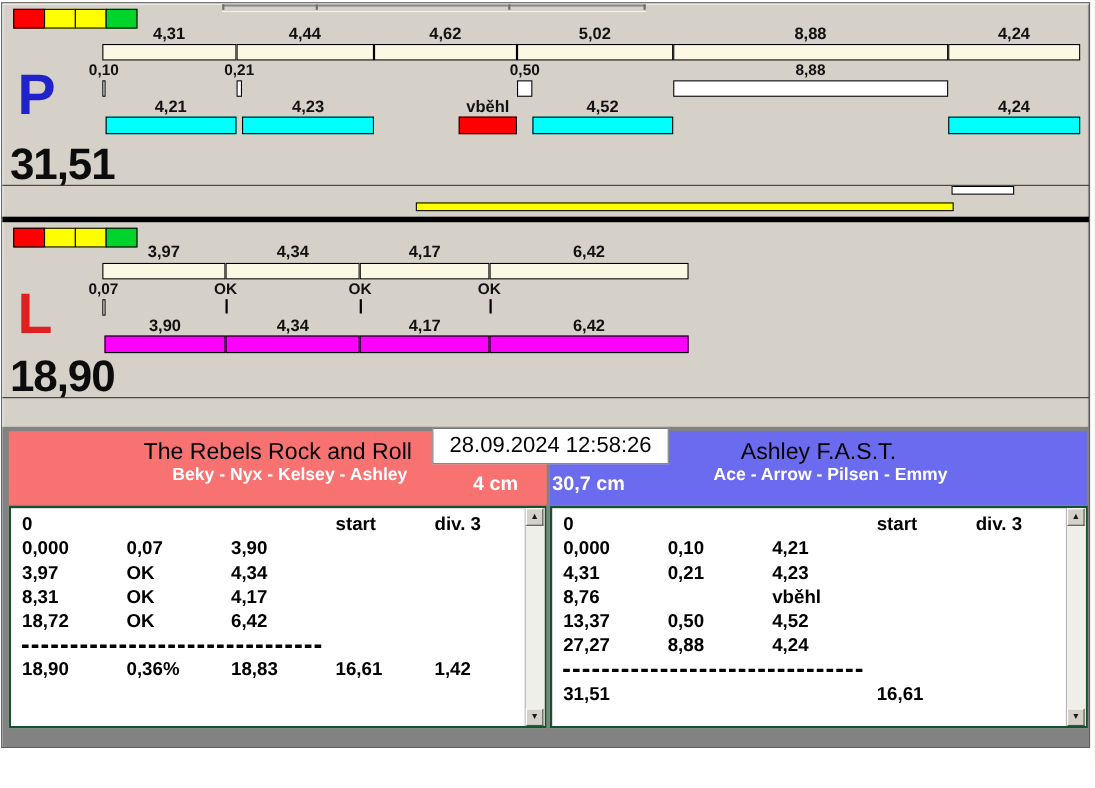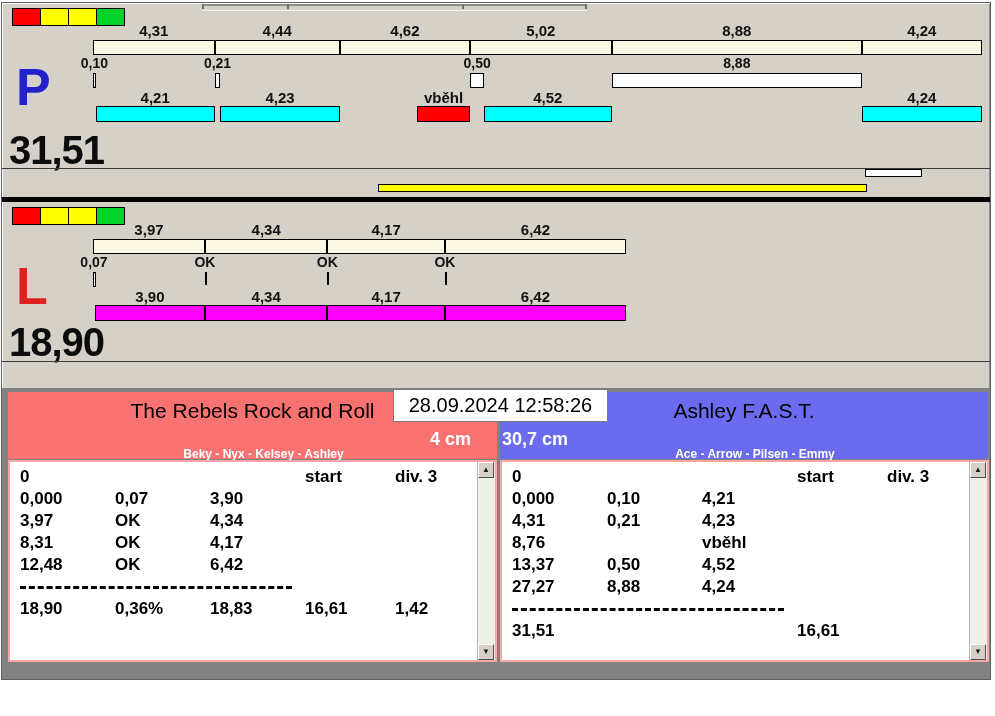--- a/index.html
+++ b/index.html
@@ -27,28 +27,28 @@
   .lane-letter{position:absolute;left:14px;top:58px;font-size:52px;font-weight:bold;line-height:1;}
   .lane-total{position:absolute;left:7px;font-size:40px;font-weight:bold;letter-spacing:-1px;
               line-height:1;color:#0c0c0c;}
   .baseline{position:absolute;left:0;width:100%;height:1px;background:#3a3a3a;}
   .extra{position:absolute;border:1px solid #000;box-sizing:border-box;}
   .bottom{position:absolute;top:385px;left:0;width:100%;height:291px;background:#828282;}
   .team-header{position:absolute;top:4px;height:67px;}
   #team-left{left:6px;width:489px;}
   #team-right{left:498px;width:488px;}
   .tname{margin-top:7px;text-align:center;font-size:21px;font-weight:normal;color:#000;}
-  .tmembers{margin-top:24px;text-align:center;font-size:12px;font-weight:bold;color:#fff;padding-left:22px;}
+  .tmembers{margin-top:0;text-align:center;font-size:16px;font-weight:bold;color:#fff;padding-left:22px;}
   .datetime{position:absolute;left:391px;top:1px;width:213px;height:31px;background:#fff;
             border:1px solid #7a7a7a;font-size:20px;text-align:center;line-height:31px;color:#000;}
   .jump-height{position:absolute;top:41px;font-size:18px;font-weight:bold;color:#fff;text-align:center;}
   #jh-left{left:391px;width:115px;}
   #jh-right{left:500px;width:100px;text-align:left;}
   .rtable{position:absolute;top:72px;width:489px;height:202px;background:#fff;
-          border:2px solid #fca5a5;box-sizing:border-box;}
+          border:2px solid #14532d;box-sizing:border-box;}
   #table-left{left:6px;}
   #table-right{left:498px;}
   .tbody{position:absolute;left:0;top:0;right:17px;bottom:0;padding-top:5px;overflow:hidden;}
   .trow{height:22px;padding-left:10px;font-size:17px;font-weight:bold;color:#000;white-space:nowrap;}
   .trow span{display:inline-block;vertical-align:top;}
   .c0{width:95px;} .c1{width:95px;} .c2{width:95px;} .c3{width:90px;} .c4{width:75px;}
   .dashsep{height:22px;position:relative;}
   .dashsep::after{content:"";position:absolute;left:10px;top:9px;width:272px;border-top:3px dashed #000;}
   .vscroll{position:absolute;right:0;top:0;width:17px;height:100%;background:#EFEFEA;border-left:1px solid #b5b5b5;}
   .sb-btn{position:absolute;left:0;width:16px;height:16px;background:#D5D1C9;
@@ -160,21 +160,21 @@
       </div>
       <div class="datetime">28.09.2024 12:58:26</div>
       <div class="jump-height" id="jh-left">4 cm</div>
       <div class="jump-height" id="jh-right">30,7 cm</div>
       <div class="rtable" id="table-left">
           <div class="tbody">
             <div class="trow"><span class="c0">0</span><span class="c1"></span><span class="c2"></span><span class="c3">start</span><span class="c4">div. 3</span></div>
             <div class="trow"><span class="c0">0,000</span><span class="c1">0,07</span><span class="c2">3,90</span><span class="c3"></span><span class="c4"></span></div>
             <div class="trow"><span class="c0">3,97</span><span class="c1">OK</span><span class="c2">4,34</span><span class="c3"></span><span class="c4"></span></div>
             <div class="trow"><span class="c0">8,31</span><span class="c1">OK</span><span class="c2">4,17</span><span class="c3"></span><span class="c4"></span></div>
-            <div class="trow"><span class="c0">12,48</span><span class="c1">OK</span><span class="c2">6,42</span><span class="c3"></span><span class="c4"></span></div>
+            <div class="trow"><span class="c0">18,72</span><span class="c1">OK</span><span class="c2">6,42</span><span class="c3"></span><span class="c4"></span></div>
             <div class="dashsep"></div>
             <div class="trow"><span class="c0">18,90</span><span class="c1">0,36%</span><span class="c2">18,83</span><span class="c3">16,61</span><span class="c4">1,42</span></div>
           </div>
           <div class="vscroll">
             <div class="sb-btn sb-up">▲</div>
             <div class="sb-btn sb-dn">▼</div>
           </div>
         </div>
       <div class="rtable" id="table-right">
           <div class="tbody">

